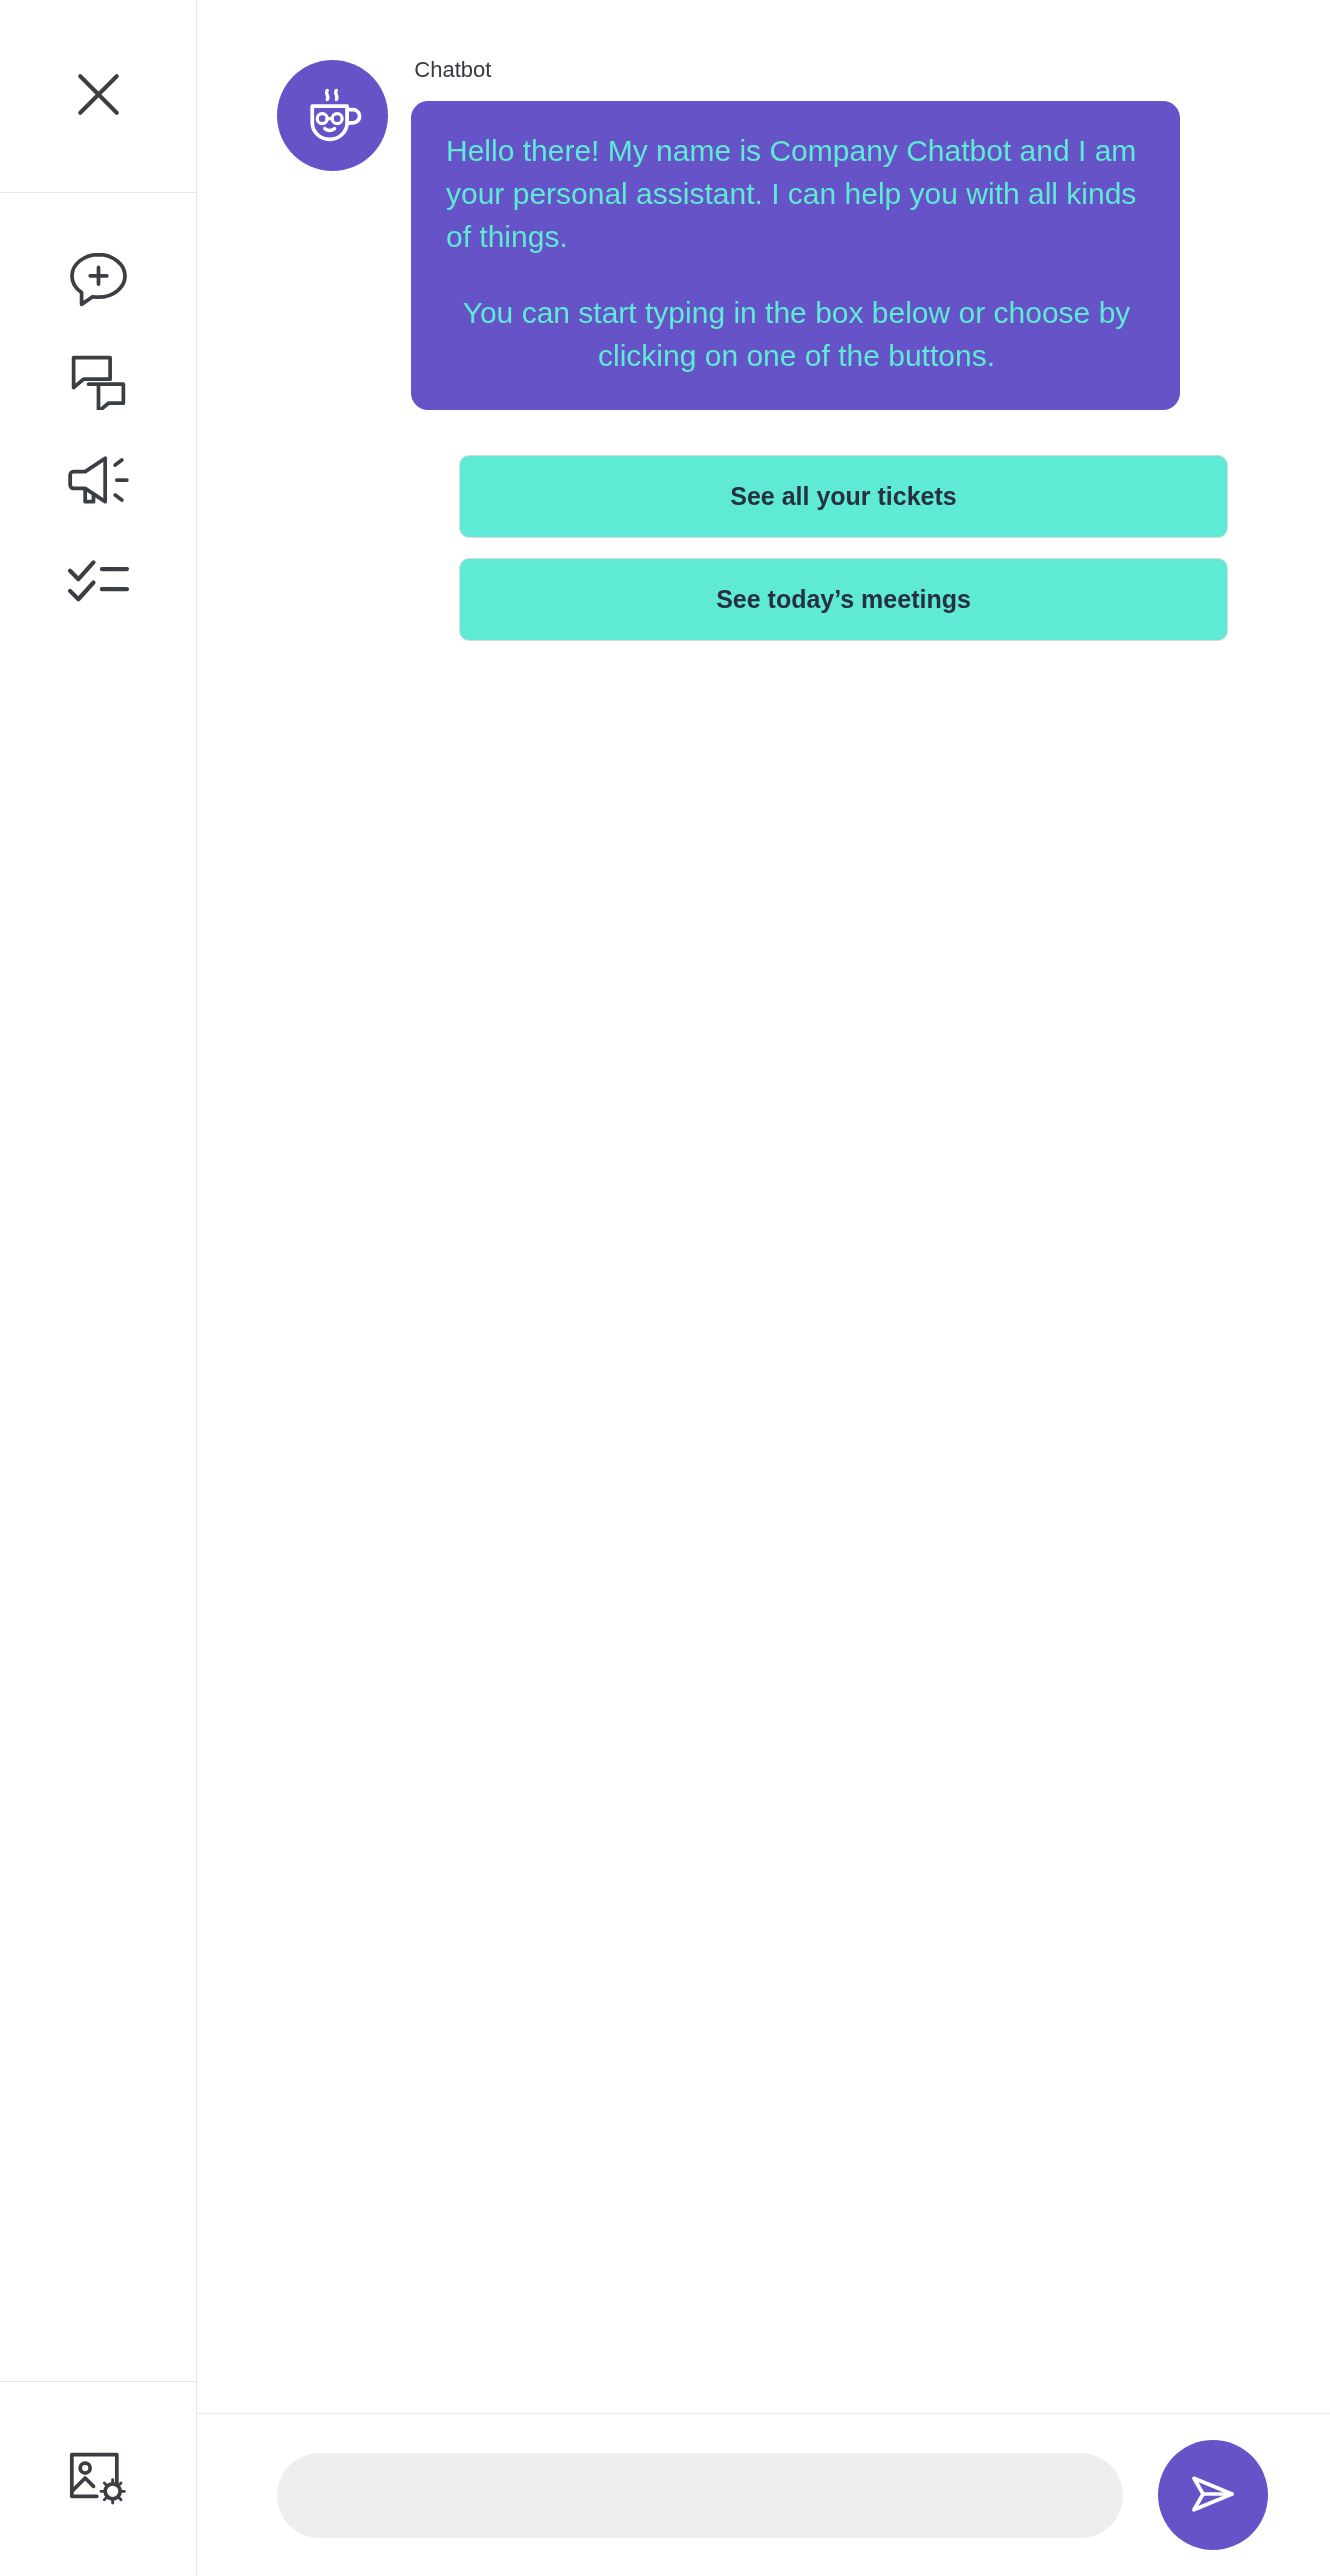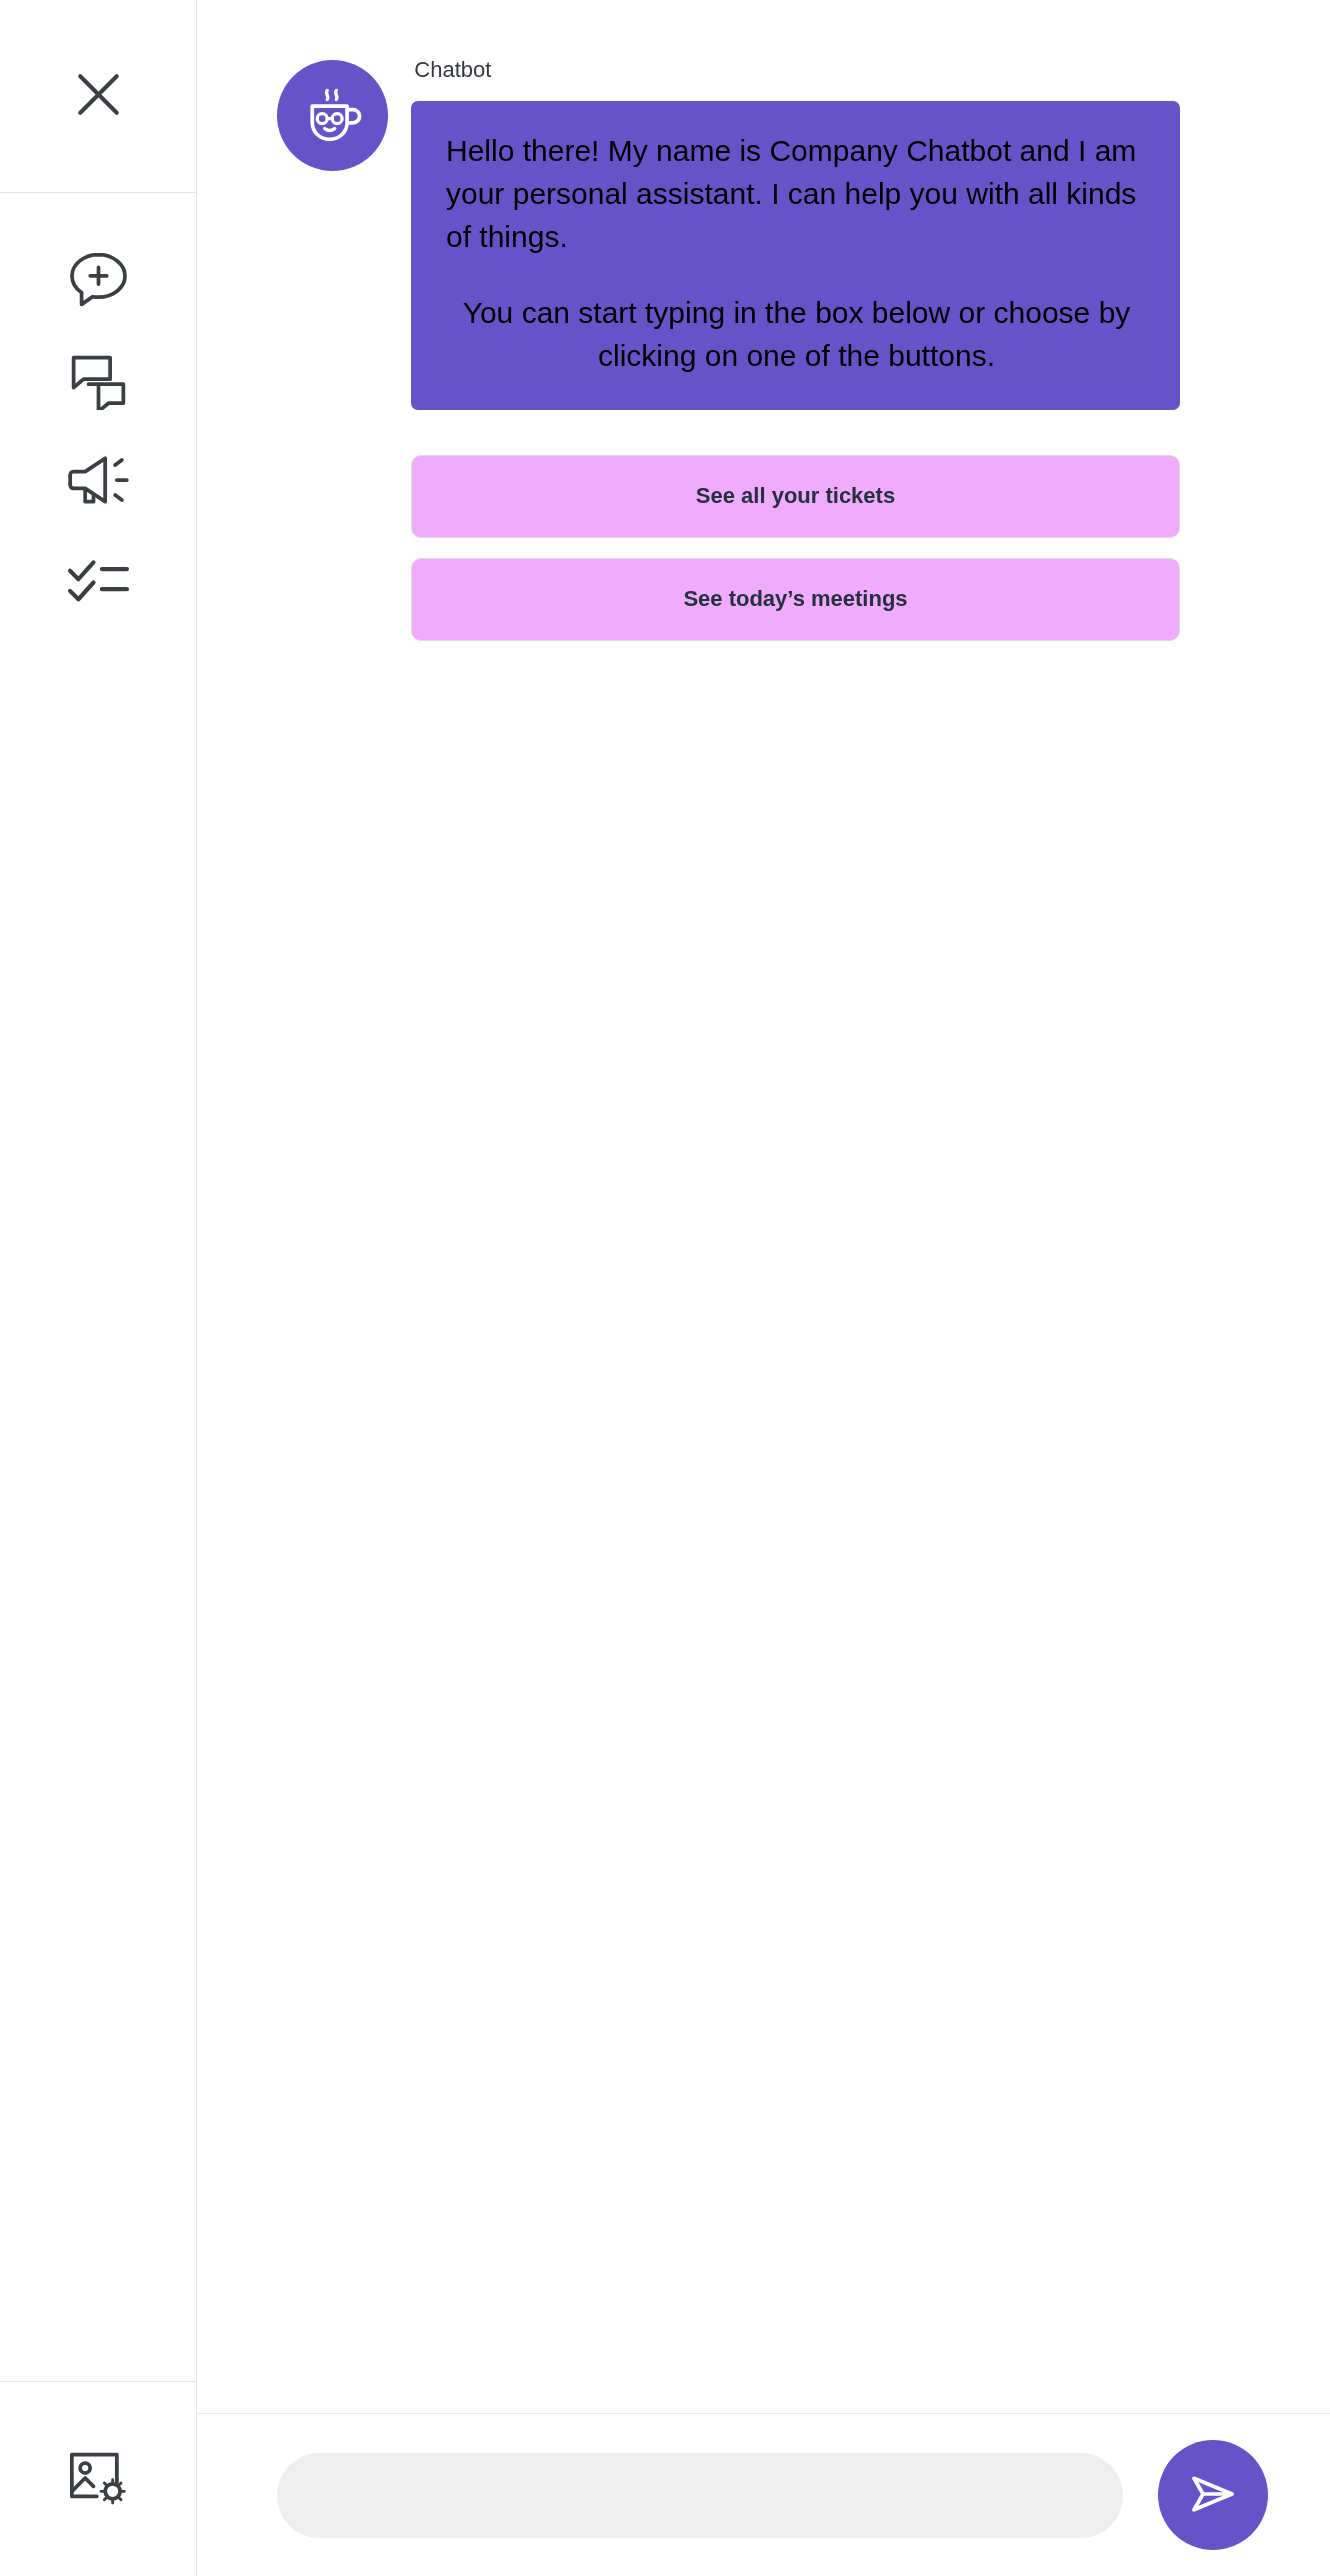--- a/index.html
+++ b/index.html
@@ -100,52 +100,53 @@
   }
   .bot-name {
     font-size: 22px;
     color: #343a40;
     line-height: 1;
     margin: 11.6px 0 20px 3.3px;
     font-family: "Liberation Sans", sans-serif;
   }
   .bubble {
     background: #6753c8;
-    color: #000000;
-    border-radius: 7px;
+    color: #5eead4;
+    border-radius: 17px;
     padding: 28px 33px 32px 35px;
     font-size: 30px;
     line-height: 1.44;
     width: 100%;
   }
   .bubble p { margin: 0; }
   .bubble p + p { margin-top: 33px; text-align: center; }
 
   .quick-replies {
     margin-top: 45px;
     display: flex;
     flex-direction: column;
     gap: 20px;
     width: 100%;
   }
   .qr-btn {
     width: 100%;
     height: 83px;
     border: 1.7px solid #d9dde2;
     border-radius: 10px;
-    background: #f0abfc;
+    background: #5eead4;
     color: #26303e;
-    font-size: 22px;
+    font-size: 25px;
     font-weight: bold;
     font-family: "Liberation Sans", sans-serif;
     cursor: pointer;
     display: flex;
     align-items: center;
     justify-content: center;
     text-align: center;
+    margin-left: 48px;
   }
 
   
   .composer {
     border-top: 1.7px solid #e9eaec;
     height: 163px;
     min-height: 163px;
     display: flex;
     align-items: center;
     padding: 0 62px 0 80px;

